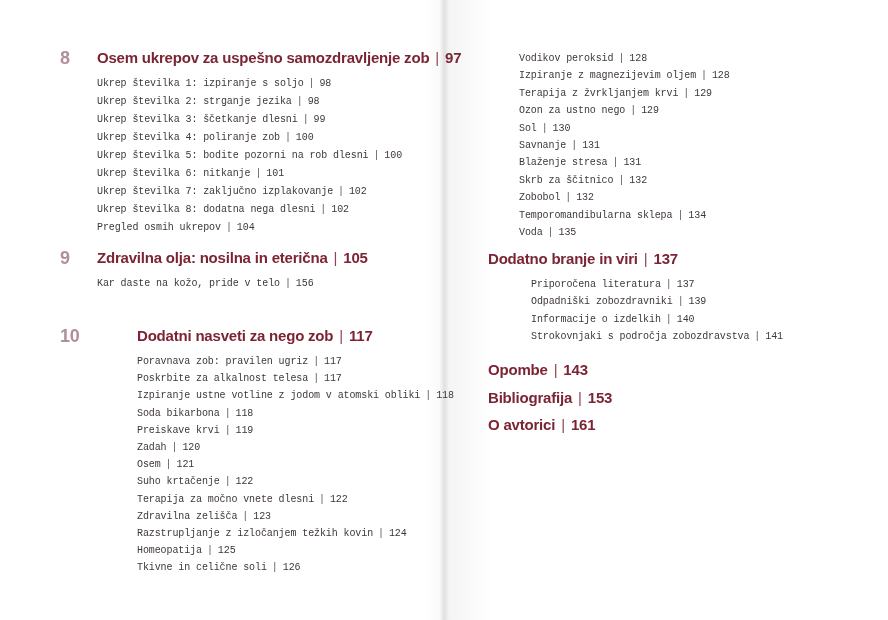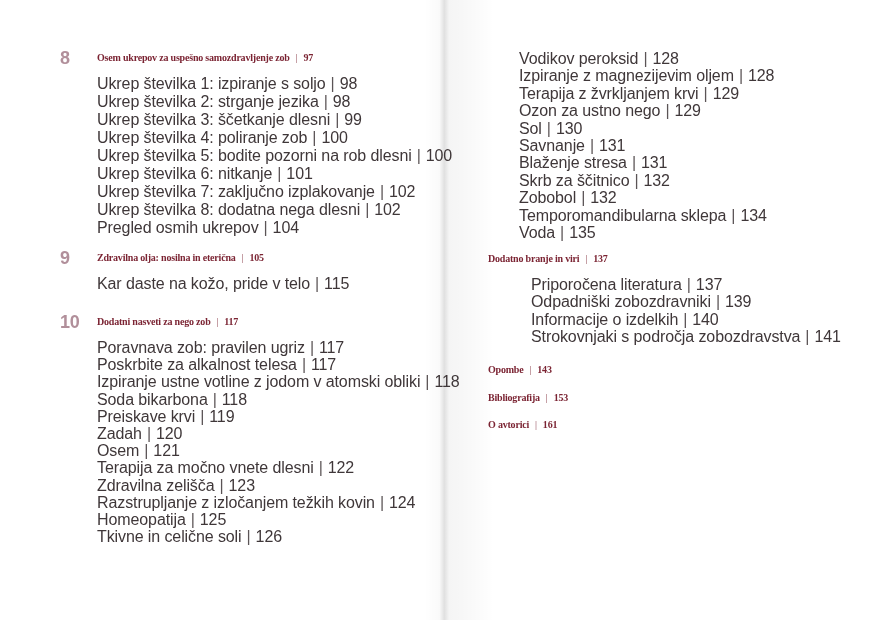--- a/index.html
+++ b/index.html
@@ -30,47 +30,47 @@
     pointer-events: none;
   }
 
   .page { position: absolute; top: 0; height: 100%; }
   .left-page  { left: 60px;  width: 380px; }
   .right-page { left: 488px; width: 380px; }
 
   .chapter { position: absolute; left: 0; display: flex; align-items: flex-start; }
   .chapter-0 { top: 49px; }
   .chapter-1 { top: 249px; }
-  .chapter-2 { top: 313px; }
+  .chapter-2 { top: 327px; gap: 40px; }
 
   .ch-num {
     width: 37px;
     flex: 0 0 37px;
     font-family: "Liberation Sans", sans-serif;
     font-weight: 700;
     font-size: 18px;
     line-height: 18px;
     color: #b18f9a;
     letter-spacing: -0.3px;
   }
 
   .ch-title {
-    font-family: Liberation Serif, serif;
+    font-family: Liberation Sans, sans-serif;
     font-weight: 700;
-    font-size: 10px;
+    font-size: 15px;
     line-height: 18px;
     letter-spacing: -0.2px;
     color: #7b2433;
     margin-bottom: 8px;
     white-space: nowrap;
   }
 
   .entry {
-    font-family: Liberation Sans, sans-serif;
-    font-size: 16px;
+    font-family: Liberation Mono, monospace;
+    font-size: 10px;
     line-height: 18px;
     letter-spacing: -0.1px;
     color: #3f3739;
     white-space: nowrap;
   }
   .chapter-2 .entry { line-height: 17.2px; }
 
   .sep { margin: 0 5px; font-weight: 400; opacity: 0.85; }
   .t-sep { margin: 0 6px; }
 
@@ -108,36 +108,37 @@
             <div class="entry"><span class="lbl">Ukrep številka 8: dodatna nega dlesni</span><span class="sep">|</span><span class="pg">102</span></div>
             <div class="entry"><span class="lbl">Pregled osmih ukrepov</span><span class="sep">|</span><span class="pg">104</span></div>
           </div>
         </div>
       </section>
       <section class="chapter chapter-1">
         <div class="ch-num">9</div>
         <div class="ch-body">
           <div class="ch-title"><span class="t-lbl">Zdravilna olja: nosilna in eterična</span><span class="sep t-sep">|</span><span class="t-pg">105</span></div>
           <div class="entry-list">
-            <div class="entry"><span class="lbl">Kar daste na kožo, pride v telo</span><span class="sep">|</span><span class="pg">115</span></div>
+            <div class="entry"><span class="lbl">Kar daste na kožo, pride v telo</span><span class="sep">|</span><span class="pg">156</span></div>
           </div>
         </div>
       </section>
       <section class="chapter chapter-2">
         <div class="ch-num">10</div>
         <div class="ch-body">
           <div class="ch-title"><span class="t-lbl">Dodatni nasveti za nego zob</span><span class="sep t-sep">|</span><span class="t-pg">117</span></div>
           <div class="entry-list">
             <div class="entry"><span class="lbl">Poravnava zob: pravilen ugriz</span><span class="sep">|</span><span class="pg">117</span></div>
             <div class="entry"><span class="lbl">Poskrbite za alkalnost telesa</span><span class="sep">|</span><span class="pg">117</span></div>
             <div class="entry"><span class="lbl">Izpiranje ustne votline z jodom v atomski obliki</span><span class="sep">|</span><span class="pg">118</span></div>
             <div class="entry"><span class="lbl">Soda bikarbona</span><span class="sep">|</span><span class="pg">118</span></div>
             <div class="entry"><span class="lbl">Preiskave krvi</span><span class="sep">|</span><span class="pg">119</span></div>
             <div class="entry"><span class="lbl">Zadah</span><span class="sep">|</span><span class="pg">120</span></div>
             <div class="entry"><span class="lbl">Osem</span><span class="sep">|</span><span class="pg">121</span></div>
+            <div class="entry"><span class="lbl">Suho krtačenje</span><span class="sep">|</span><span class="pg">122</span></div>
             <div class="entry"><span class="lbl">Terapija za močno vnete dlesni</span><span class="sep">|</span><span class="pg">122</span></div>
             <div class="entry"><span class="lbl">Zdravilna zelišča</span><span class="sep">|</span><span class="pg">123</span></div>
             <div class="entry"><span class="lbl">Razstrupljanje z izločanjem težkih kovin</span><span class="sep">|</span><span class="pg">124</span></div>
             <div class="entry"><span class="lbl">Homeopatija</span><span class="sep">|</span><span class="pg">125</span></div>
             <div class="entry"><span class="lbl">Tkivne in celične soli</span><span class="sep">|</span><span class="pg">126</span></div>
           </div>
         </div>
       </section>
     </div>
   <div class="page right-page">

